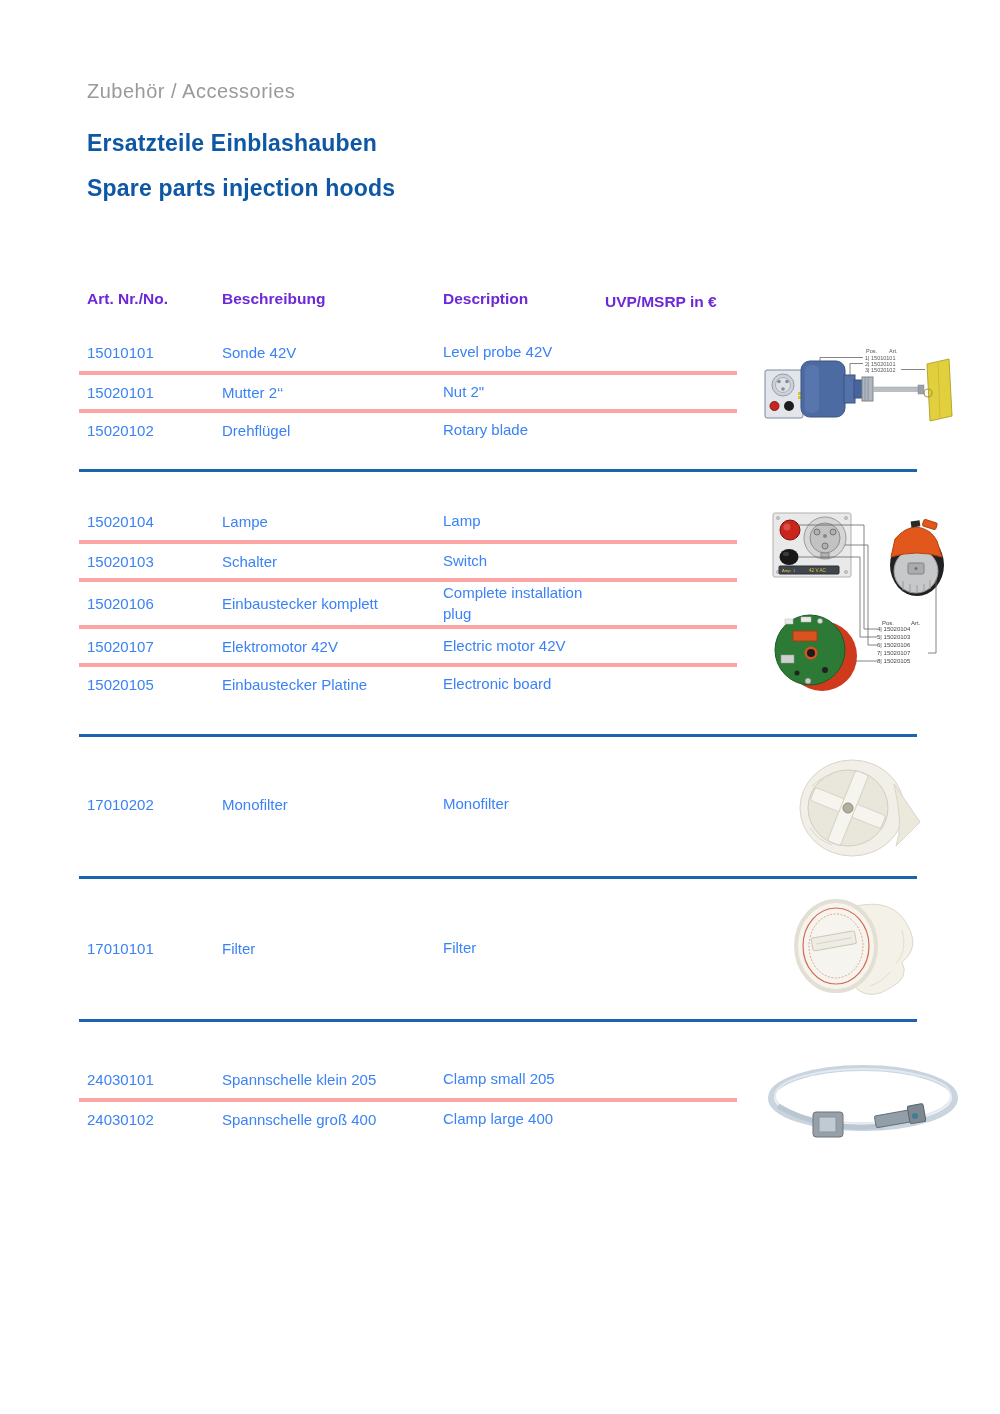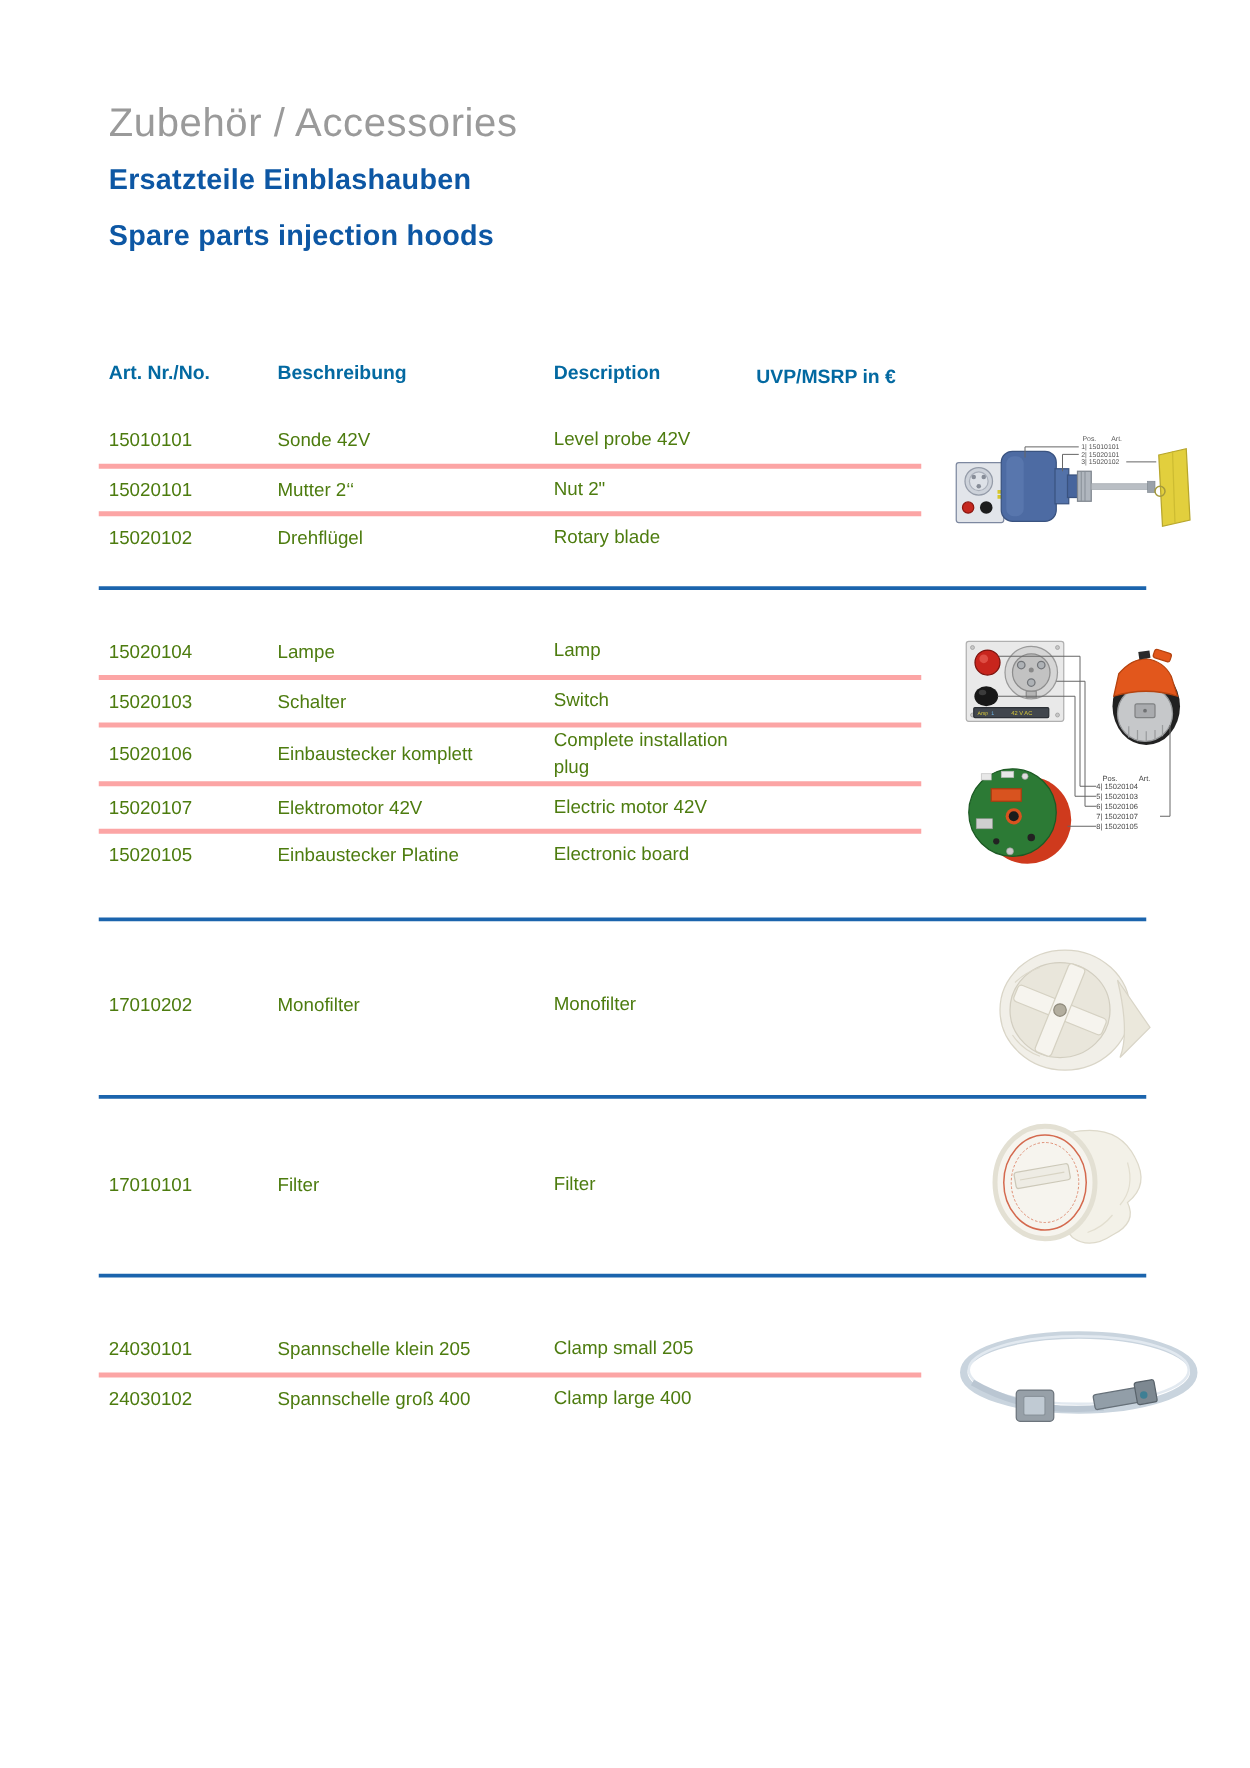--- a/index.html
+++ b/index.html
@@ -2,42 +2,42 @@
 <html><head>
 <meta charset="utf-8">
 <style>
   html,body { margin:0; padding:0; background:#ffffff; }
   .page {
     position:relative; width:1000px; height:1414px; background:#ffffff;
     font-family:"Liberation Sans", sans-serif; overflow:hidden;
   }
   .eyebrow {
     position:absolute; left:87px; top:80px;
-    font-size:32px; font-weight:400; color:#9a9a9a; letter-spacing:0.5px;
+    font-size:20px; font-weight:400; color:#9a9a9a; letter-spacing:0.5px;
   }
   .title {
     position:absolute; left:87px;
     font-size:23px; font-weight:bold; color:#0d57a4; letter-spacing:0.2px;
   }
   .title-de { top:130px; }
   .title-en { top:175px;text-align:center; }
 
   .thead {
     position:absolute; left:79px; top:290px; width:838px;
     display:flex; box-sizing:border-box; padding-left:8px;
-    color:#0369a1; font-weight:bold; font-size:15.5px;
+    color:#6d28d9; font-weight:bold; font-size:15.5px;
   }
   .h-art { width:135px; } .h-de { width:221px; } .h-en { width:162px; }
   .h-msrp { position:relative; top:3px; }
 
   .group { position:absolute; left:79px; width:658px; }
   .row {
     display:flex; align-items:center; height:38px;
     box-sizing:border-box; padding-left:8px;
-    font-size:15px; color:#4d7c0f;
+    font-size:15px; color:#3b82f6;
   }
   .row.tall { height:47px;justify-content:flex-end; }
   .row + .row { border-top:4px solid #fca5a5; }
   .c-art { width:135px; } .c-de { width:221px; }
   .c-en { width:162px; line-height:1.35; }
   .c-msrp { flex:1; }
 
   .sep { position:absolute; left:79px; width:838px; height:2.5px; background:#1b64ad; }
 
   .fig { position:absolute; }

